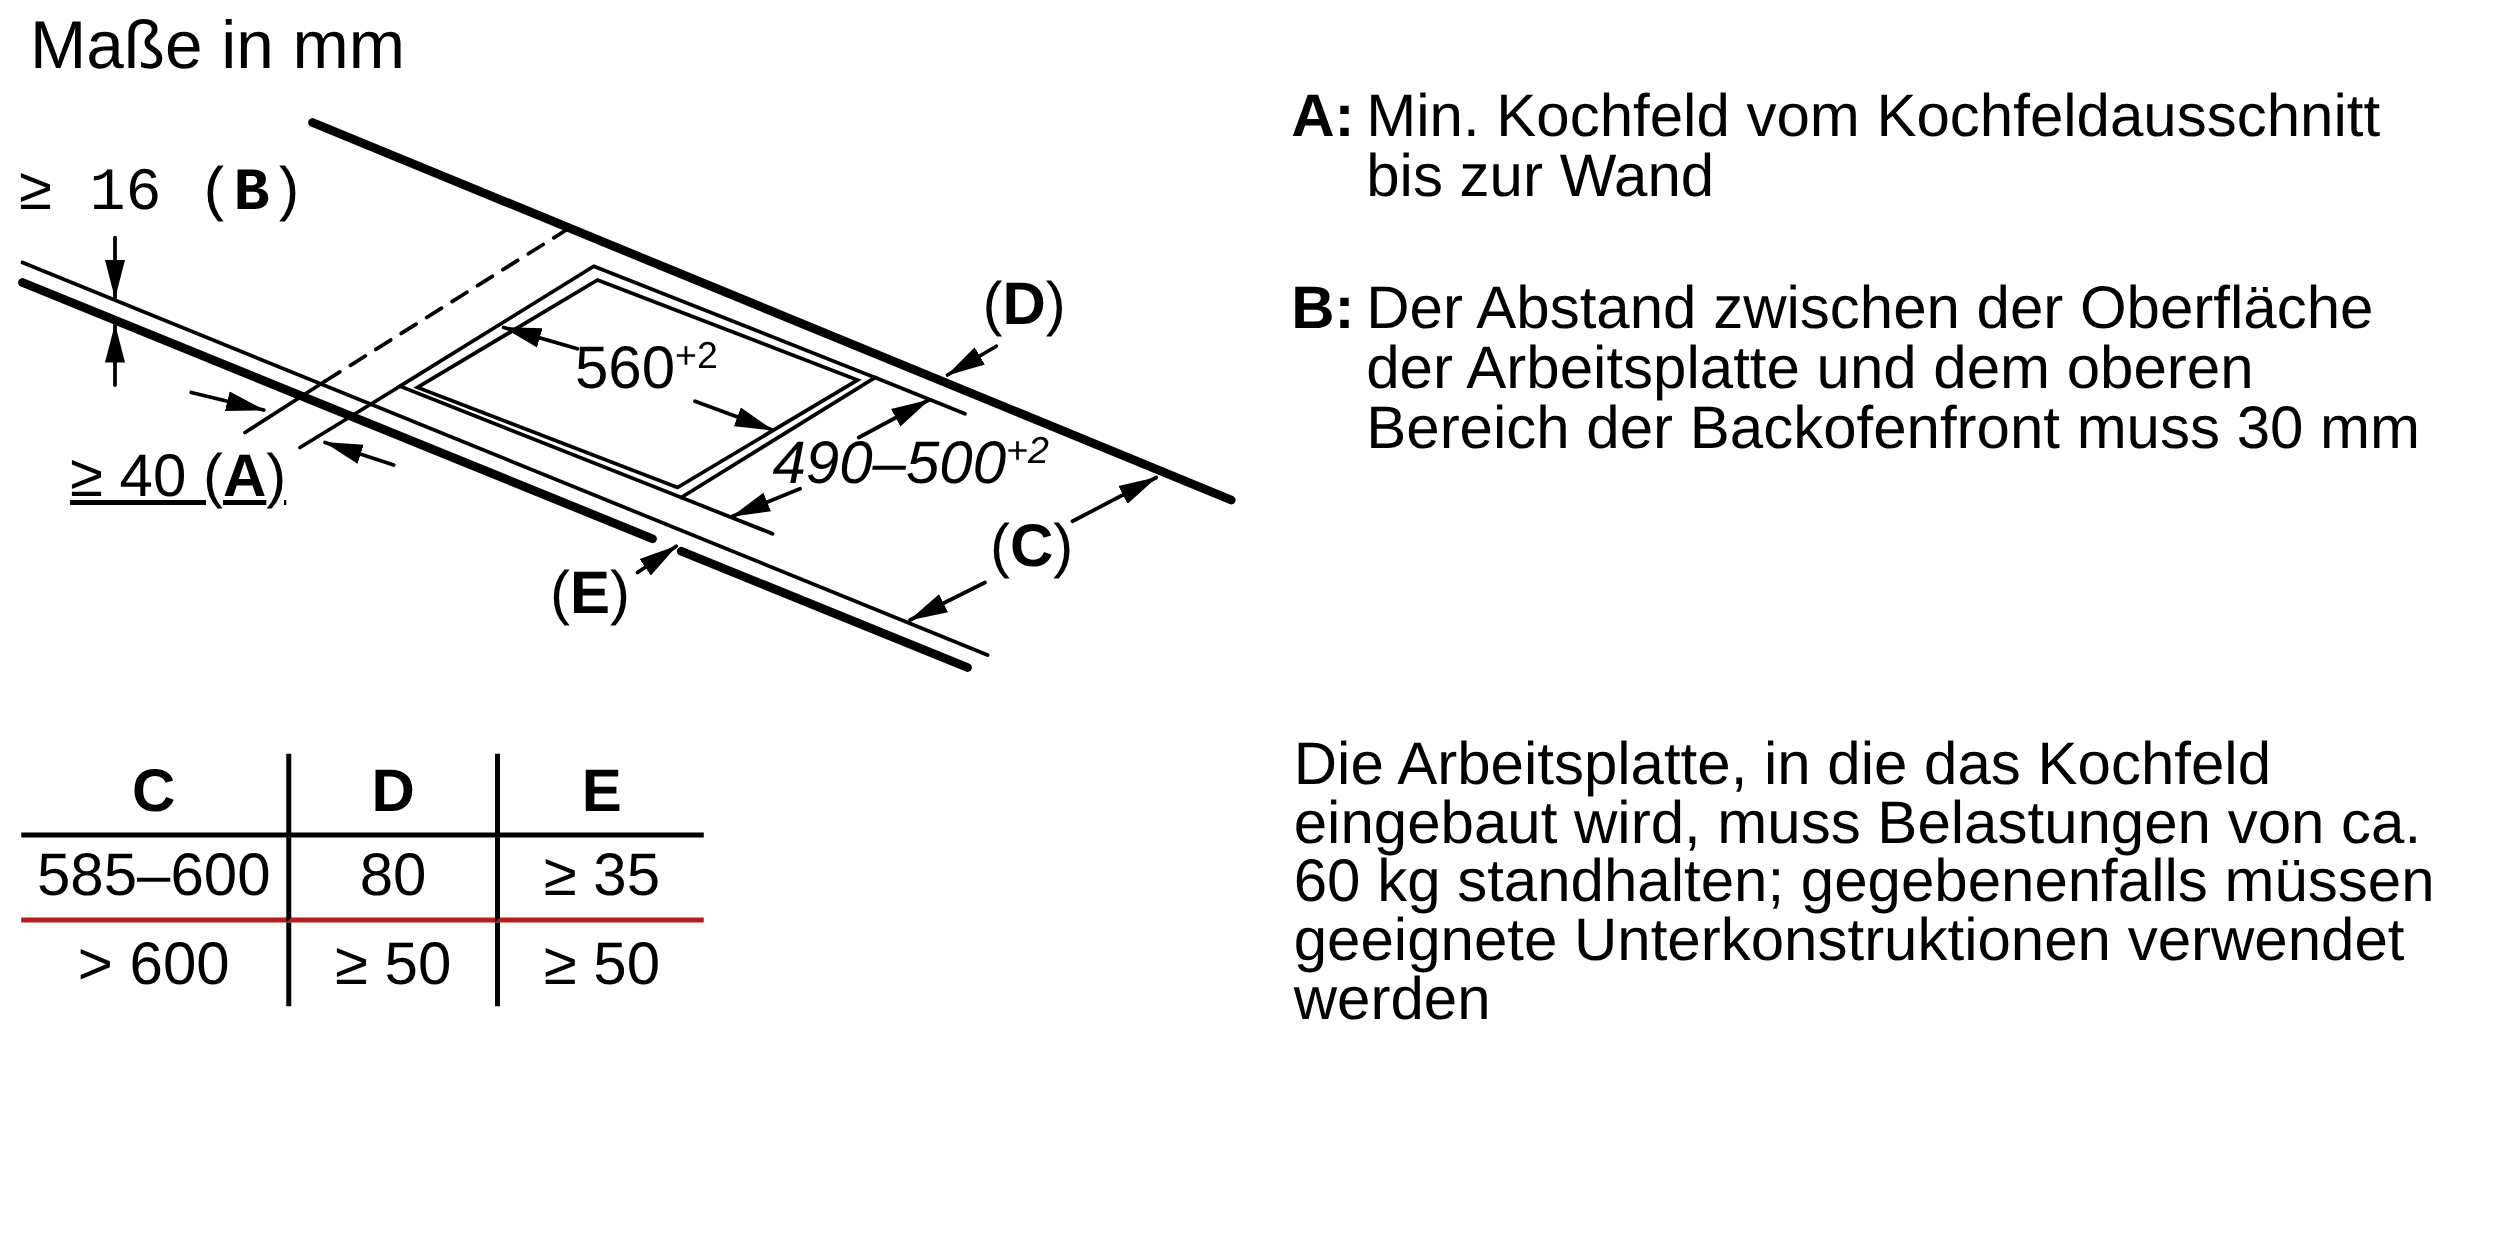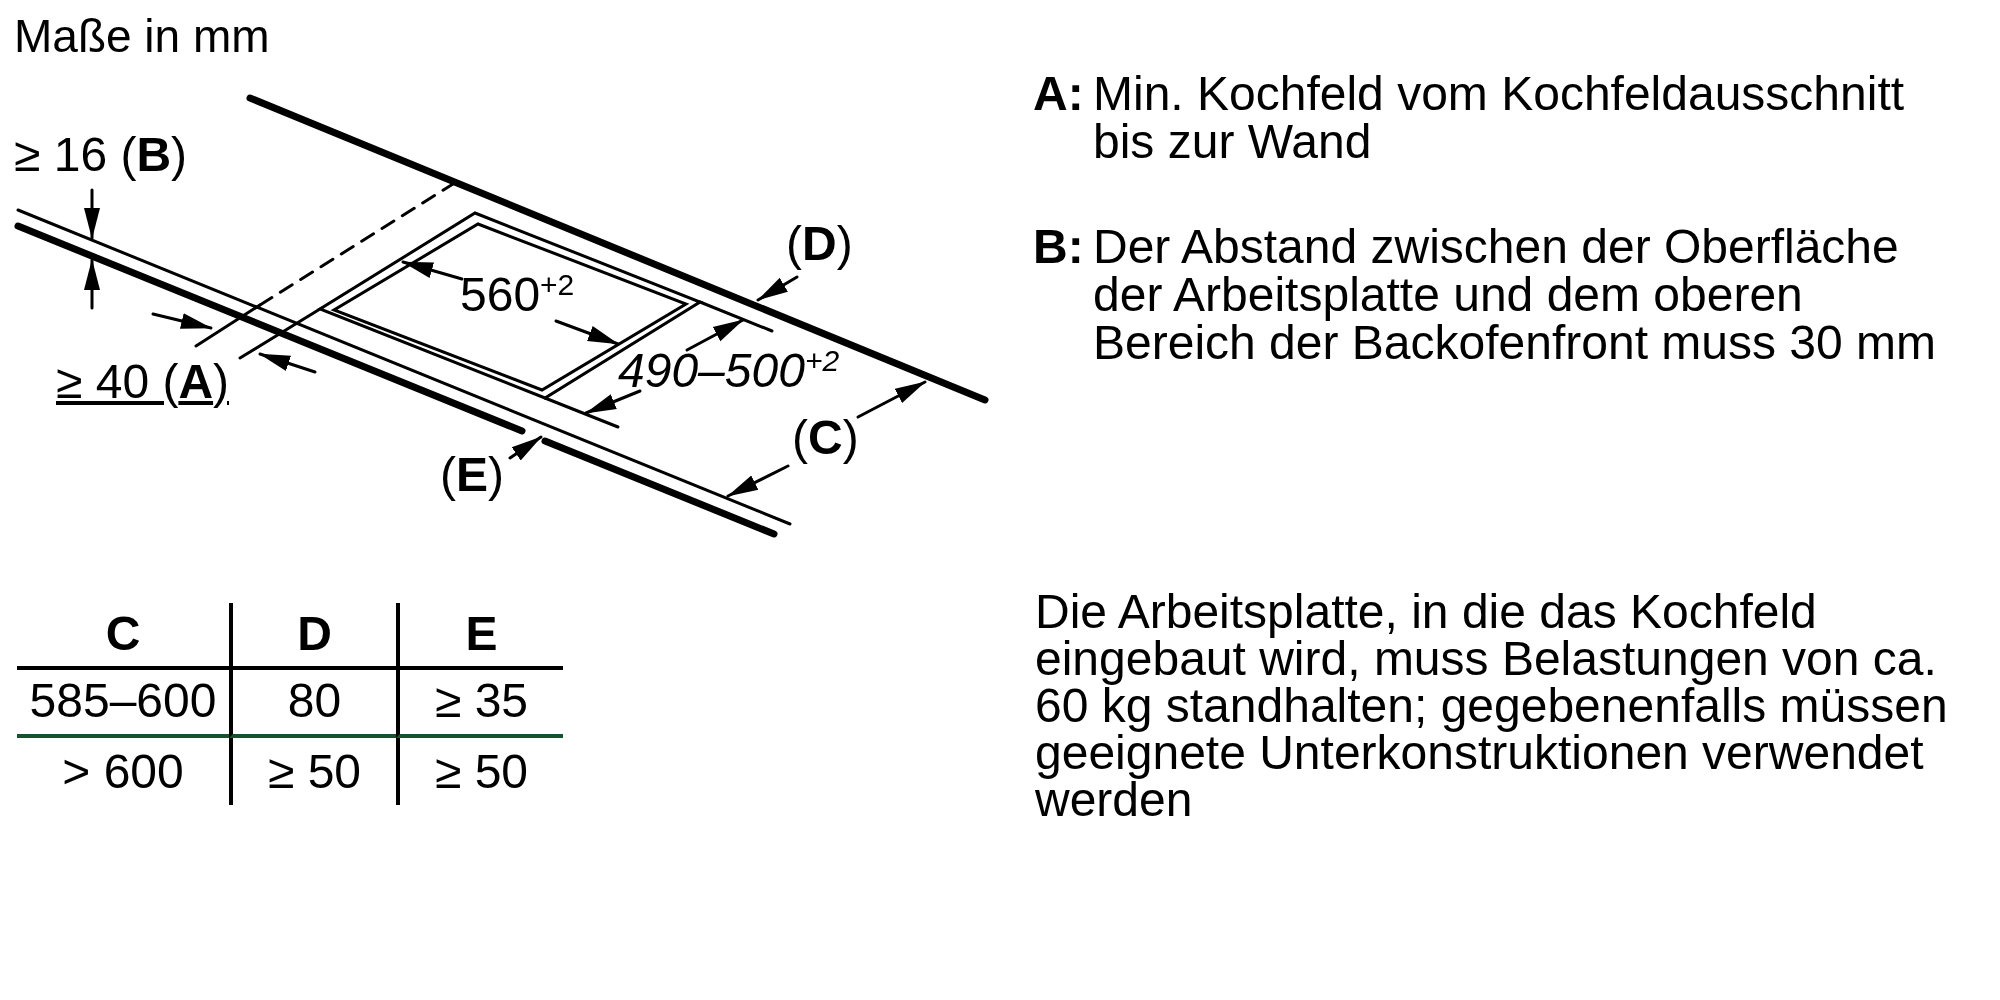--- a/index.html
+++ b/index.html
@@ -6,35 +6,35 @@
   body{width:2000px;height:1000px;overflow:hidden;}
   .canvas{position:relative;width:2000px;height:1000px;background:#fff;color:#000;
           font-family:"Liberation Sans",sans-serif;}
   .abs{position:absolute;}
   .nowrap{white-space:nowrap;}
 
   
   .dlabel{position:absolute;font-size:48px;line-height:48px;white-space:nowrap;}
   .dlabel .bold{font-weight:bold;}
   .tol{font-size:30px;position:relative;top:-16px;letter-spacing:0;}
-  #lbl-title{left:14px;top:12px;font-size:46px;text-align:center;}
-  #lbl-b{left:14px;top:131px;}
+  #lbl-title{left:24px;top:12px;font-size:54px;text-align:center;}
+  #lbl-b{left:14px;top:131px;font-family:Liberation Mono, monospace;}
   #lbl-a{left:56px;top:358px;text-decoration:underline;}
   #lbl-560{left:460px;top:271px;}
   #lbl-490{left:618px;top:347px;font-style:italic;}
   #lbl-D{left:786px;top:220px;}
   #lbl-C{left:792px;top:414px;}
   #lbl-E{left:440px;top:451px;}
 
   
   .spec-table{position:absolute;left:17px;top:603px;display:grid;
               grid-template-columns:212px 167px 167px;font-size:48px;text-align:center;}
   .tc{box-sizing:border-box;height:67px;line-height:67px;}
   .tc.hdr{font-weight:bold;border-bottom:4px solid #000;line-height:61px;}
-  .tc.r1{height:68px;border-bottom:4px solid #14532d;line-height:62px;}
+  .tc.r1{height:68px;border-bottom:4px solid #b91c1c;line-height:62px;}
   .tc.c2,.tc.c3{border-left:4px solid #000;}
 
   
   .noteblock{position:absolute;font-size:48px;line-height:48px;}
   .noteblock .nlabel{position:absolute;left:0;top:0;font-weight:bold;}
   .noteblock .nbody{margin-left:60px;}
   #note-a{left:1033px;top:70px;}
   #note-b{left:1033px;top:223px;}
   #note-see{left:1093px;top:446px;font-size:48px;line-height:48px;position:absolute;}
   #note-load{left:1035px;top:588px;font-size:48px;line-height:47px;position:absolute;}

